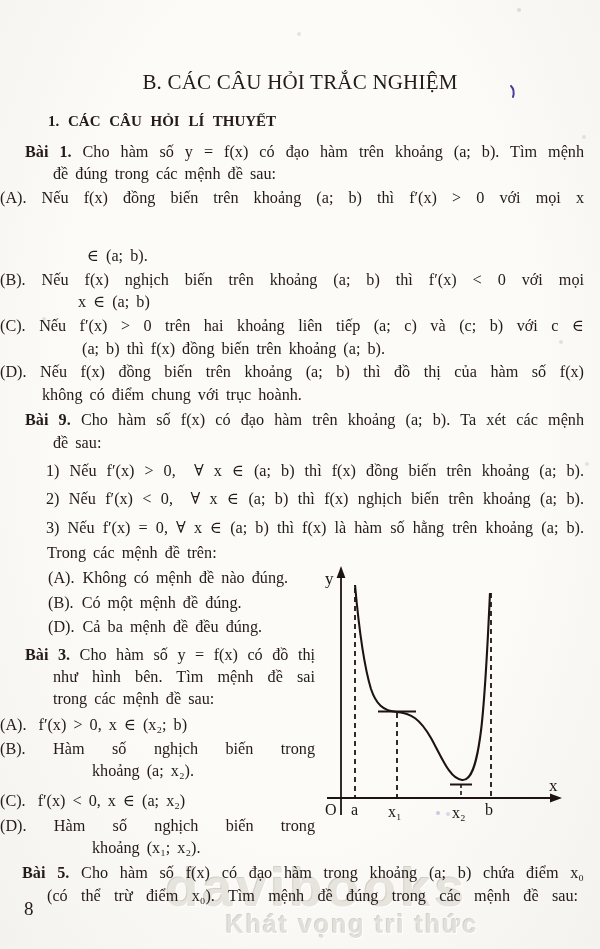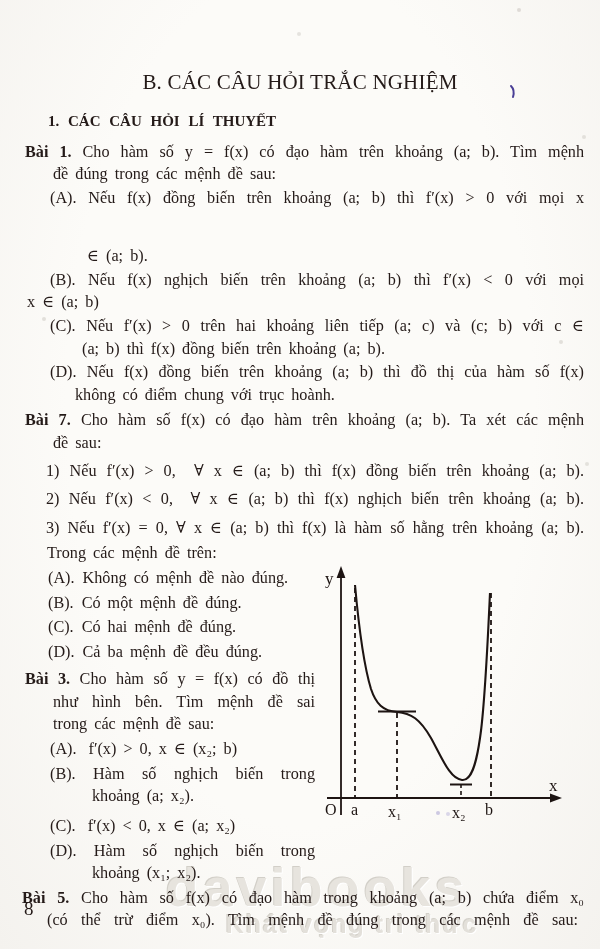--- a/index.html
+++ b/index.html
@@ -17,23 +17,23 @@
     line-height: 22.3px;
     width: 584px;
     box-sizing: border-box;
     word-spacing: 3px;
     white-space: normal;
   }
   .j { text-align: justify; text-align-last: justify; text-justify: inter-word; }
   .n { width: 315px; }
   .pl22 { padding-left: 22px; } .pl25 { padding-left: 25px; }
   .pl46 { padding-left: 46px; } .pl47 { padding-left: 47px; }
-  .pl48 { padding-left: 48px; } .pl50 { padding-left: 50px; }
-  .pl53 { padding-left: 53px; } .pl65 { padding-left: 27px; }
-  .pl75 { padding-left: 75px; } .pl82 { padding-left: 82px; }
+  .pl48 { padding-left: 48px; } .pl50 { }
+  .pl53 { padding-left: 53px; } .pl65 { padding-left: 78px; }
+  .pl75 { padding-left: 42px; } .pl82 { padding-left: 82px; }
   .pl87 { padding-left: 87px; margin-top: 36px; } .pl92 { padding-left: 92px; }
   .blabel { font-weight: bold; }
   .mr8 { margin-right: 8px; } .mr12 { margin-right: 12px; }
   .page-title {
     font-size: 21px; font-weight: normal; text-align: center;
     width: 600px; letter-spacing: 0.2px; line-height: 26px;
   }
   .section-title {
     font-size: 15px; font-weight: bold; padding-left: 48px;
     margin-top: 14px; word-spacing: 5px; line-height: 24px;
@@ -118,21 +118,21 @@
       <div class="line j pl50">
         <span>(D).</span>
         <span>Nếu f(x) đồng biến trên khoảng (a; b) thì đồ thị của hàm số f(x)</span>
       </div>
       <div class="line pl75"><span>không có điểm chung với trục hoành.</span></div>
     </div>
   </div>
 
   <div style="margin-top:3.5px">
     <div class="line j pl25">
-      <span class="blabel">Bài 7.</span>
+      <span class="blabel">Bài 9.</span>
       <span>Cho hàm số f(x) có đạo hàm trên khoảng (a; b). Ta xét các mệnh</span>
     </div>
     <div class="line pl53">
       <span>đề sau:</span>
     </div>
     <div class="line j pl46" style="margin-top:6px">
       <span>1)</span>
       <span>Nếu f′(x) &gt; 0,  ∀ x ∈ (a; b) thì f(x) đồng biến trên khoảng (a; b).</span>
     </div>
     <div class="line j pl46" style="margin-top:6px">
@@ -142,23 +142,20 @@
     <div class="line j pl46" style="margin-top:6px">
       <span>3)</span>
       <span>Nếu f′(x) = 0, ∀ x ∈ (a; b) thì f(x) là hàm số hằng trên khoảng (a; b).</span>
     </div>
     <div class="line pl47" style="margin-top:3px">Trong các mệnh đề trên:</div>
     <div class="line pl48" style="margin-top:2.5px">
       <span class="mr8">(A).</span><span>Không có mệnh đề nào đúng.</span>
     </div>
     <div class="line pl48" style="margin-top:2.5px">
       <span class="mr8">(B).</span><span>Có một mệnh đề đúng.</span>
-    </div>
-    <div class="line pl48" style="margin-top:2.5px">
-      <span class="mr8">(C).</span><span>Có hai mệnh đề đúng.</span>
     </div>
     <div class="line pl48" style="margin-top:2.5px">
       <span class="mr8">(D).</span><span>Cả ba mệnh đề đều đúng.</span>
     </div>
   </div>
 
   <div style="margin-top:5px">
     <div class="line j n pl25">
       <span class="blabel">Bài 3.</span>
       <span>Cho hàm số y = f(x) có đồ thị</span>

